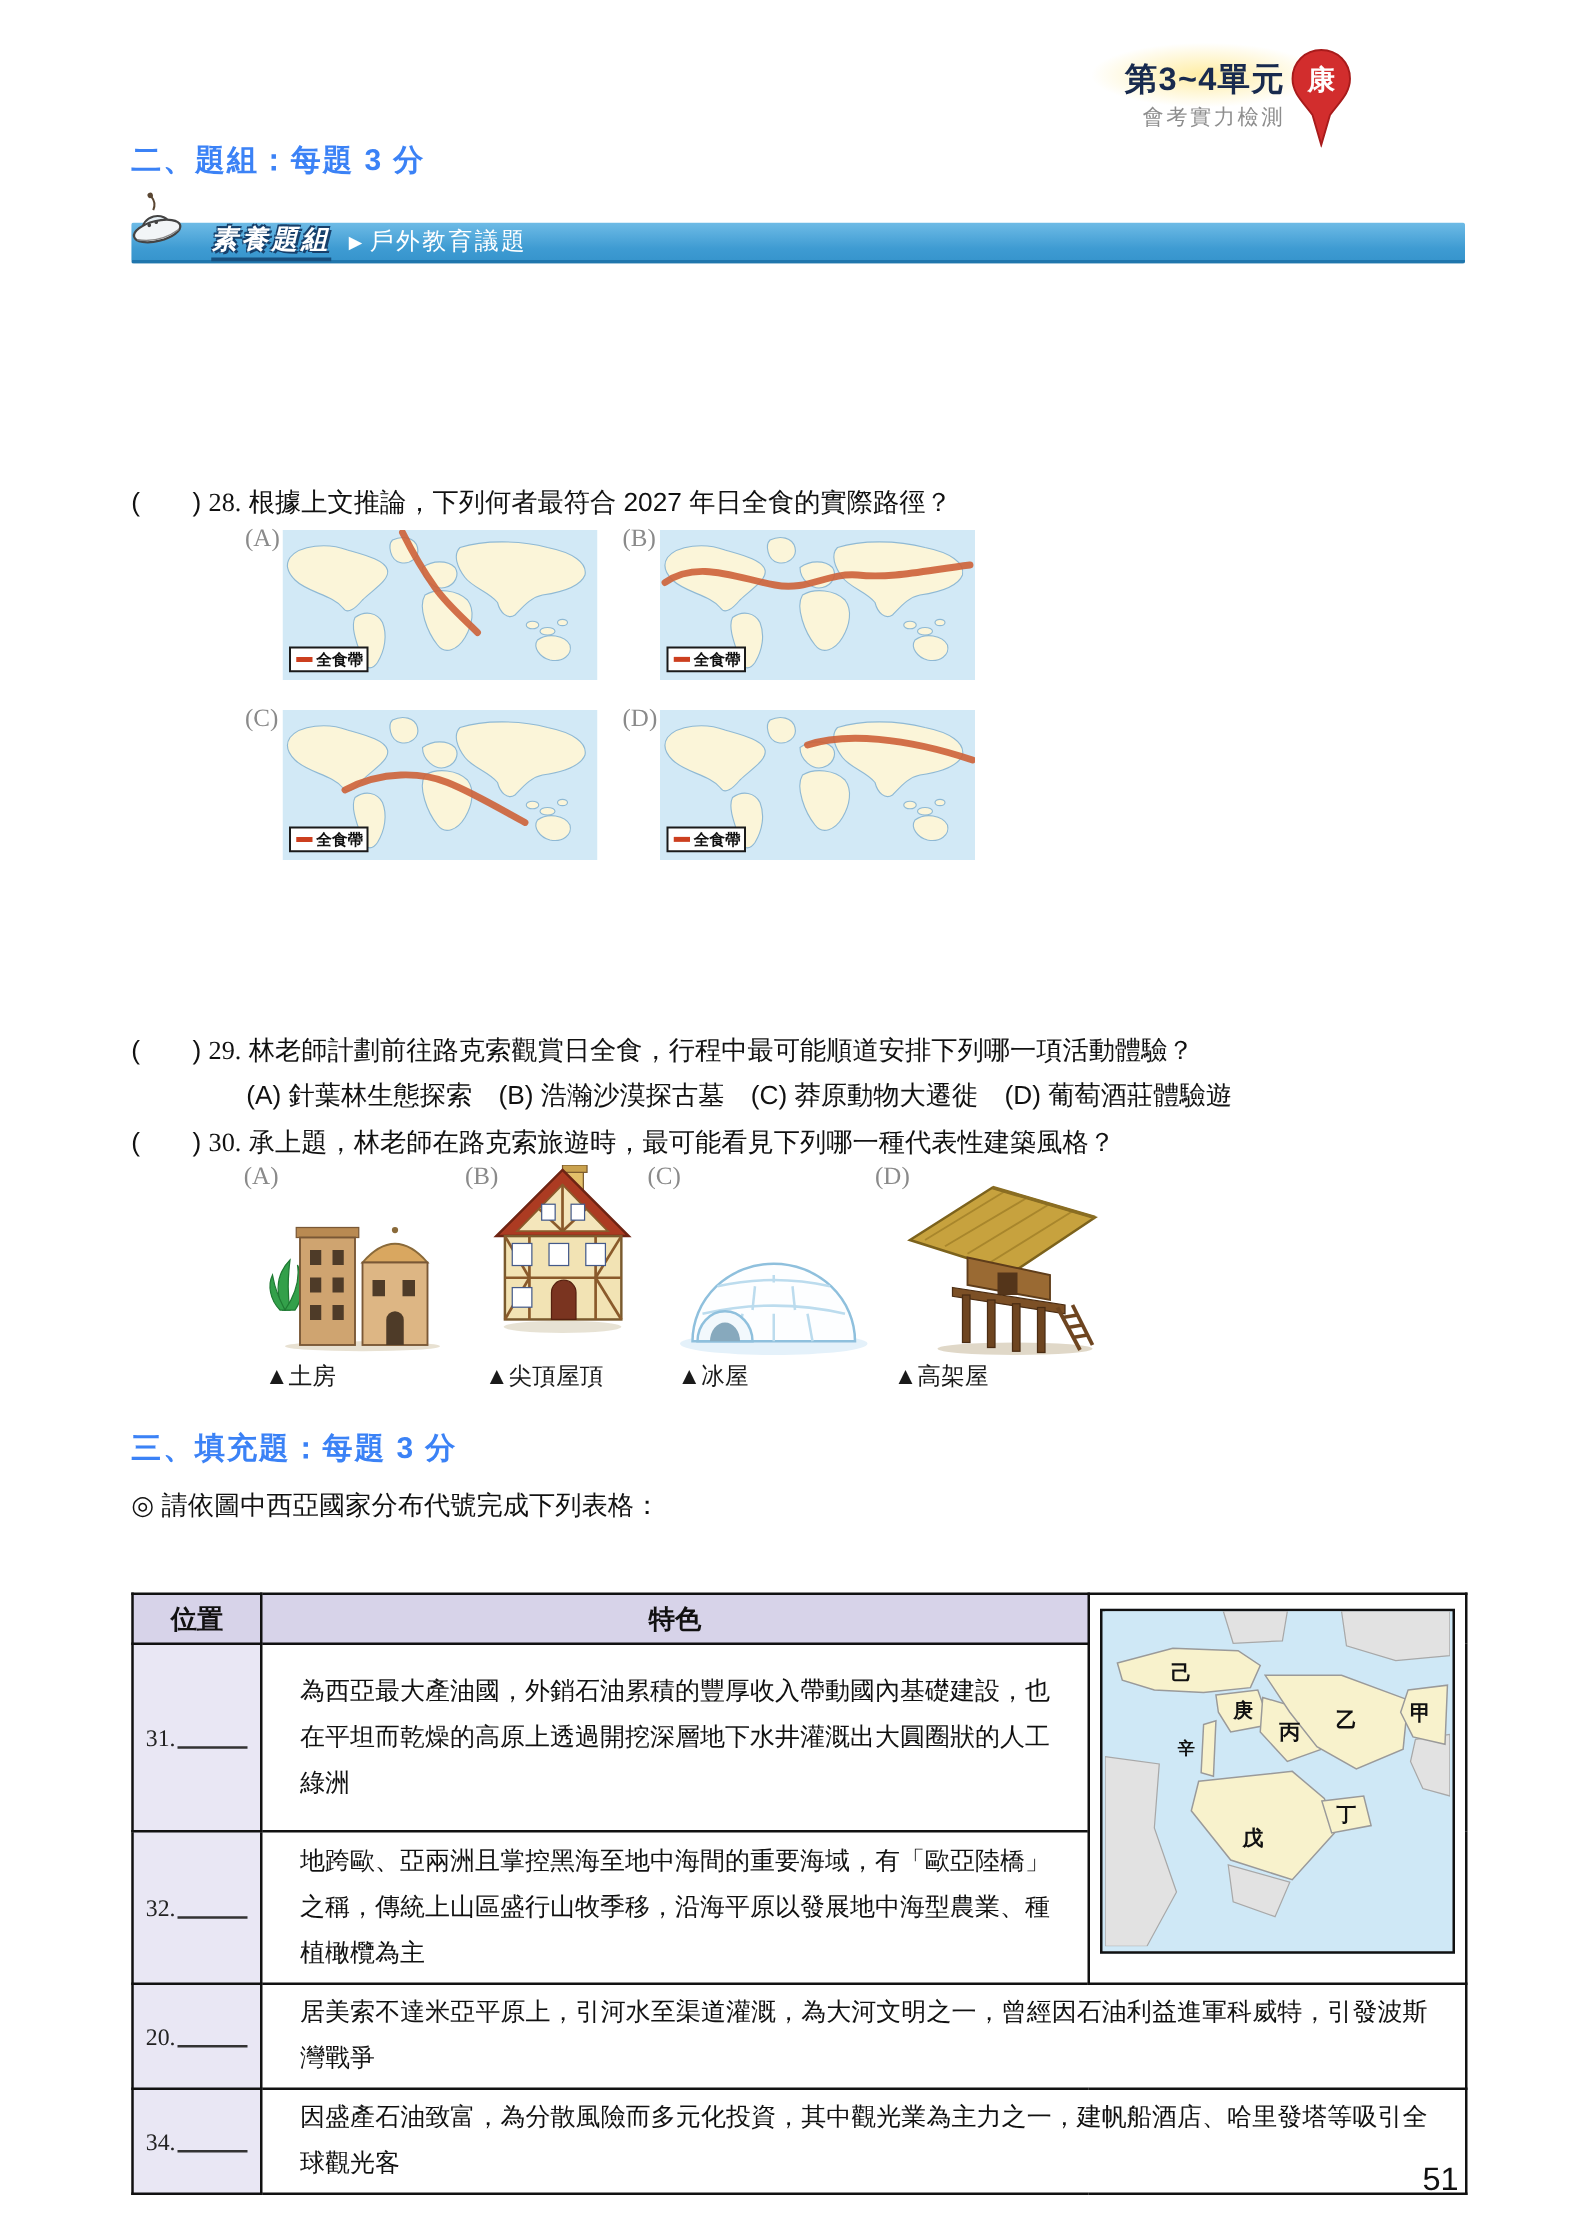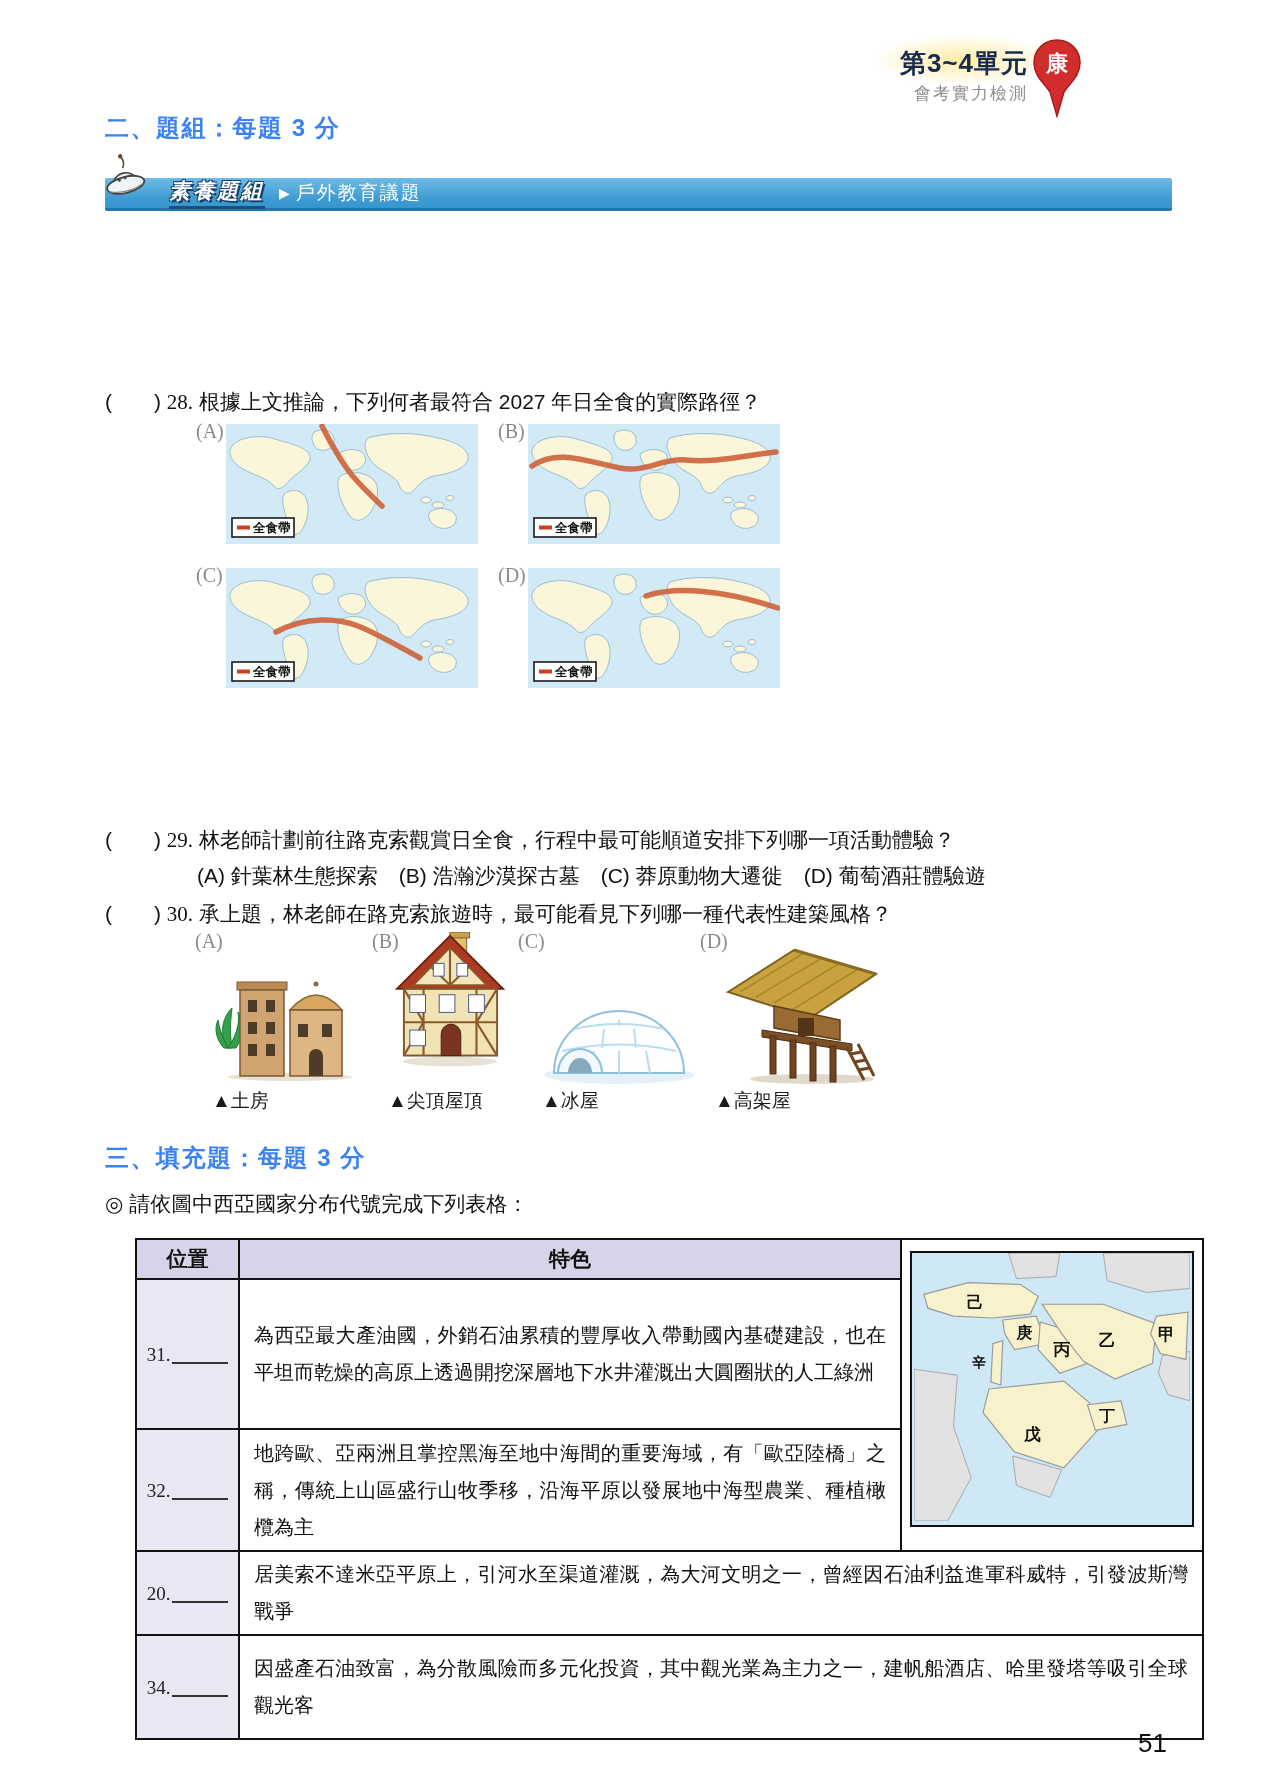--- a/index.html
+++ b/index.html
@@ -39,26 +39,26 @@
 
   .map-opt{width:252px;height:120px;}
   .ecl{fill:none;stroke:#cd6238;stroke-width:5.5;stroke-linecap:round;opacity:.9;}
   .legend-box{fill:#fff;stroke:#1a1a1a;stroke-width:1.6;}
   .legend-dash{stroke:#cc3f1f;stroke-width:4;}
   .legend-txt{font-size:12.5px;font-weight:700;fill:#111;font-family:"Liberation Sans",sans-serif;}
 
   .caption{font-size:19px;color:#1a1a1a;font-family:"Liberation Serif","DejaVu Serif",serif;}
 
   
-  .fill-table{left:105px;top:1238px;width:1067px;border-collapse:collapse;table-layout:fixed;margin-left:30px;}
+  .fill-table{left:105px;top:1274px;width:1067px;border-collapse:collapse;table-layout:fixed;}
   .fill-table td{border:2.5px solid #111;box-sizing:border-box;}
   .th-cell{background:#d7d3e9;font-size:21px;font-weight:700;text-align:center;height:40px;}
   .loc-cell{background:#e9e7f4;text-align:center;vertical-align:middle;
     font-family:"Liberation Serif","DejaVu Serif",serif;font-size:19px;color:#222;}
-  .feat-cell{background:#fff;font-size:20px;line-height:37px;padding:4px 14px;vertical-align:middle;text-align:justify;}
+  .feat-cell{background:#fff;font-size:20px;line-height:37px;padding:4px 30px;vertical-align:middle;text-align:justify;}
   .map-cell{background:#fff;vertical-align:top;text-align:center;}
   .wa-box{margin:10px auto 0 auto;width:280px;height:272px;border:2px solid #111;background:#cfe8f6;}
   .blank{display:inline-block;width:56px;border-bottom:2px solid #333;height:1.05em;vertical-align:-3px;margin-left:2px;}
 
   .page-num{font-size:26px;color:#111;}
   .wa-label{font-weight:700;fill:#111;font-family:"Liberation Sans",sans-serif;}
 </style>
 </head>
 <body>
 
@@ -336,21 +336,21 @@
       </td>
       <td class="feat-cell">地跨歐、亞兩洲且掌控黑海至地中海間的重要海域，有「歐亞陸橋」之稱，傳統上山區盛行山牧季移，沿海平原以發展地中海型農業、種植橄欖為主</td>
     </tr>
     <tr>
       <td class="loc-cell" style="height:80px">
         <span>20.</span><span class="blank"></span>
       </td>
       <td class="feat-cell" colspan="2">居美索不達米亞平原上，引河水至渠道灌溉，為大河文明之一，曾經因石油利益進軍科威特，引發波斯灣戰爭</td>
     </tr>
     <tr>
-      <td class="loc-cell" style="height:104px">
+      <td class="loc-cell" style="height:84px">
         <span>34.</span><span class="blank"></span>
       </td>
       <td class="feat-cell" colspan="2">因盛產石油致富，為分散風險而多元化投資，其中觀光業為主力之一，建帆船酒店、哈里發塔等吸引全球觀光客</td>
     </tr>
   </tbody>
     </table>
 
   <div class="abs page-num" style="left:1138px;top:1728px">51</div>
 
 </div>

